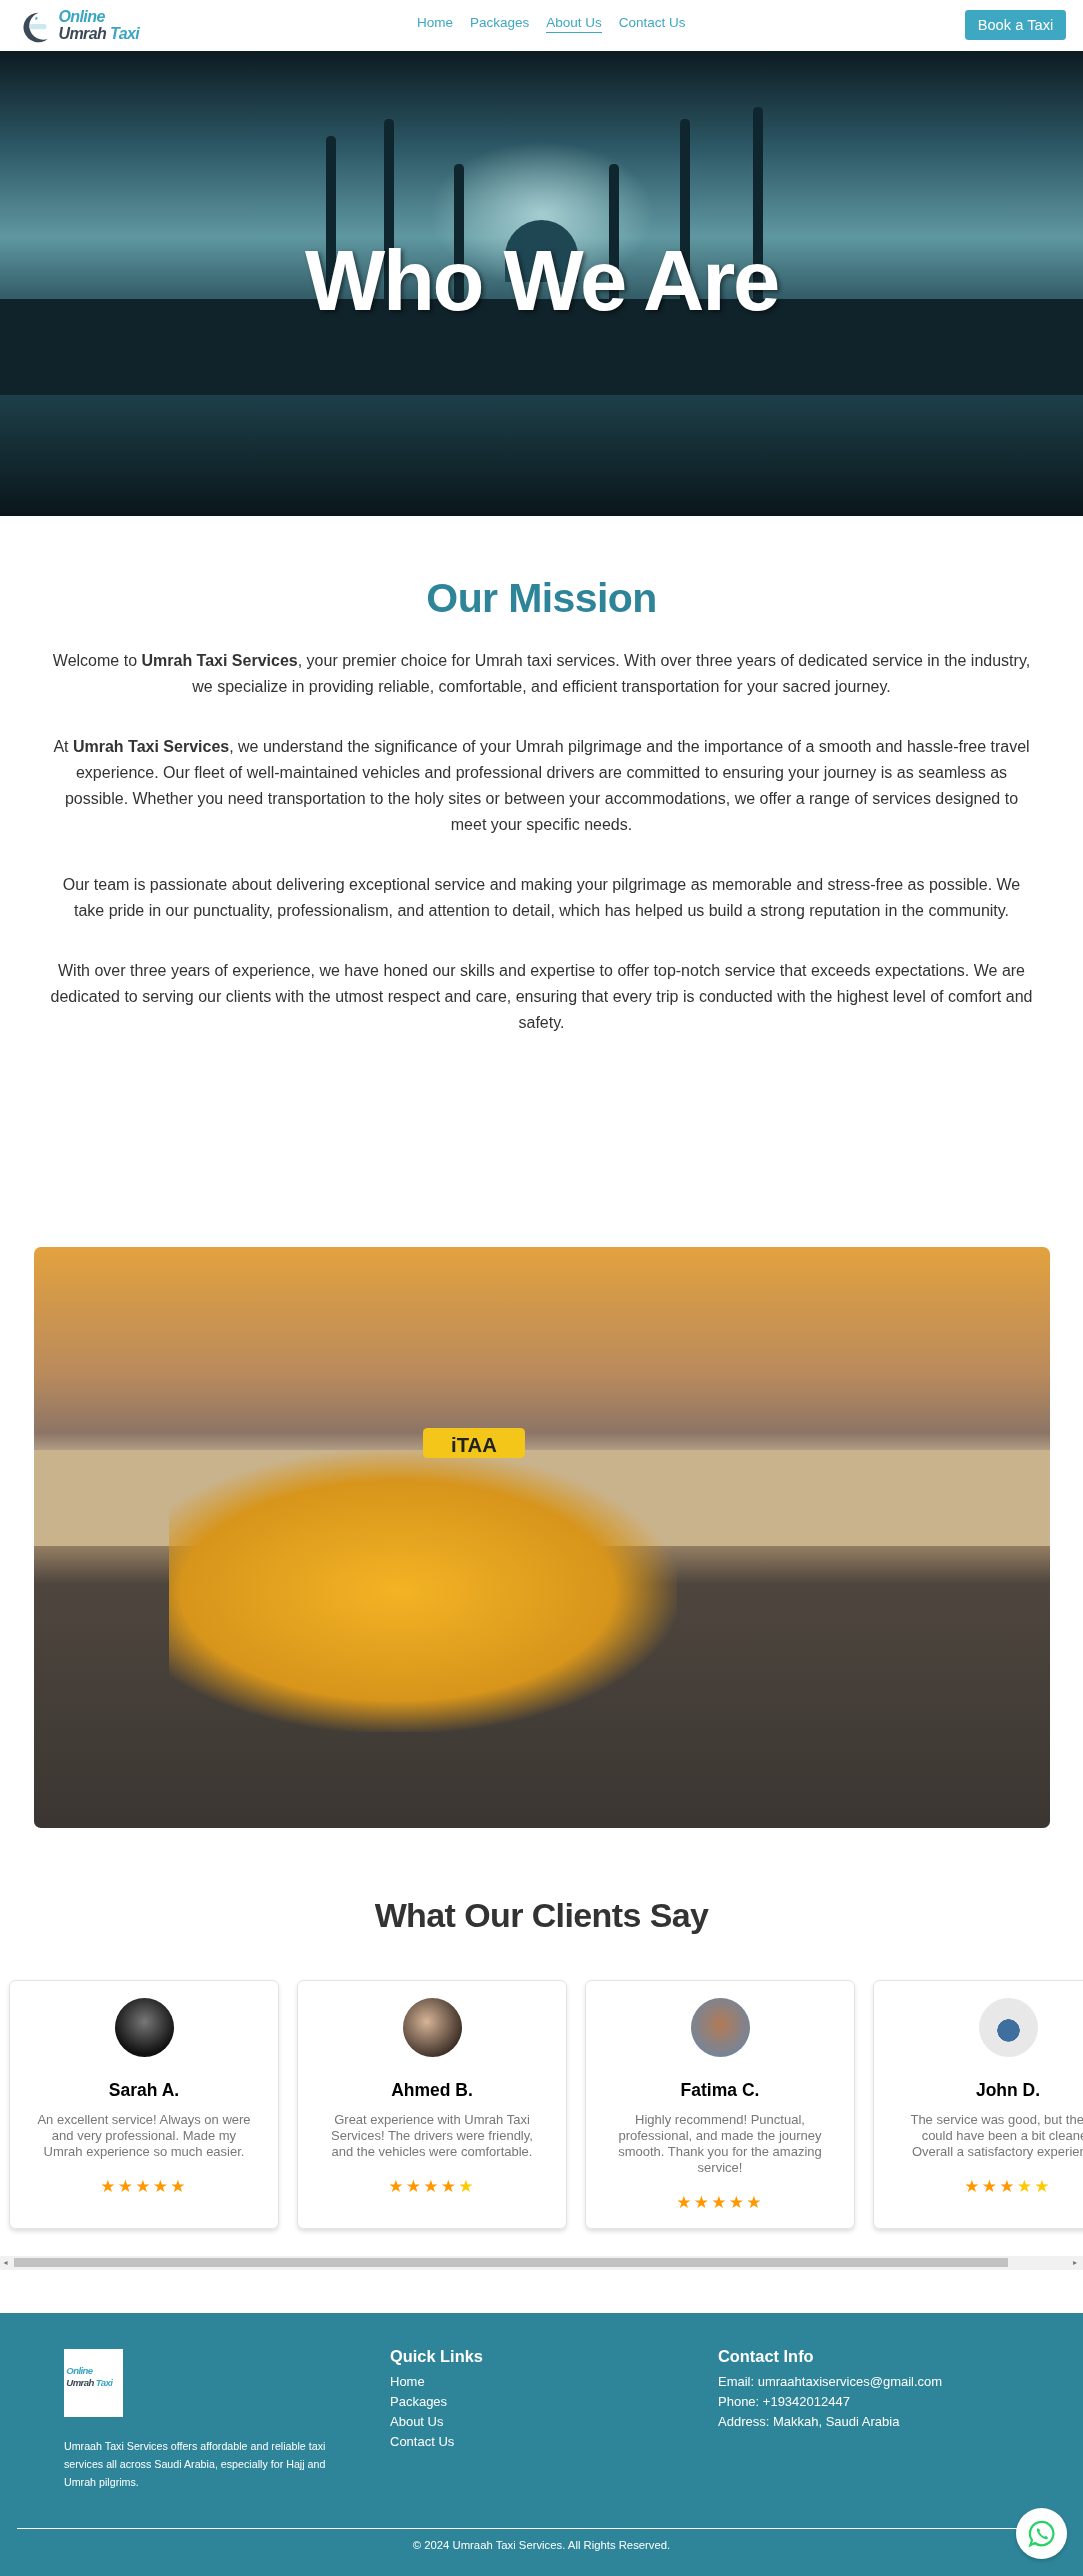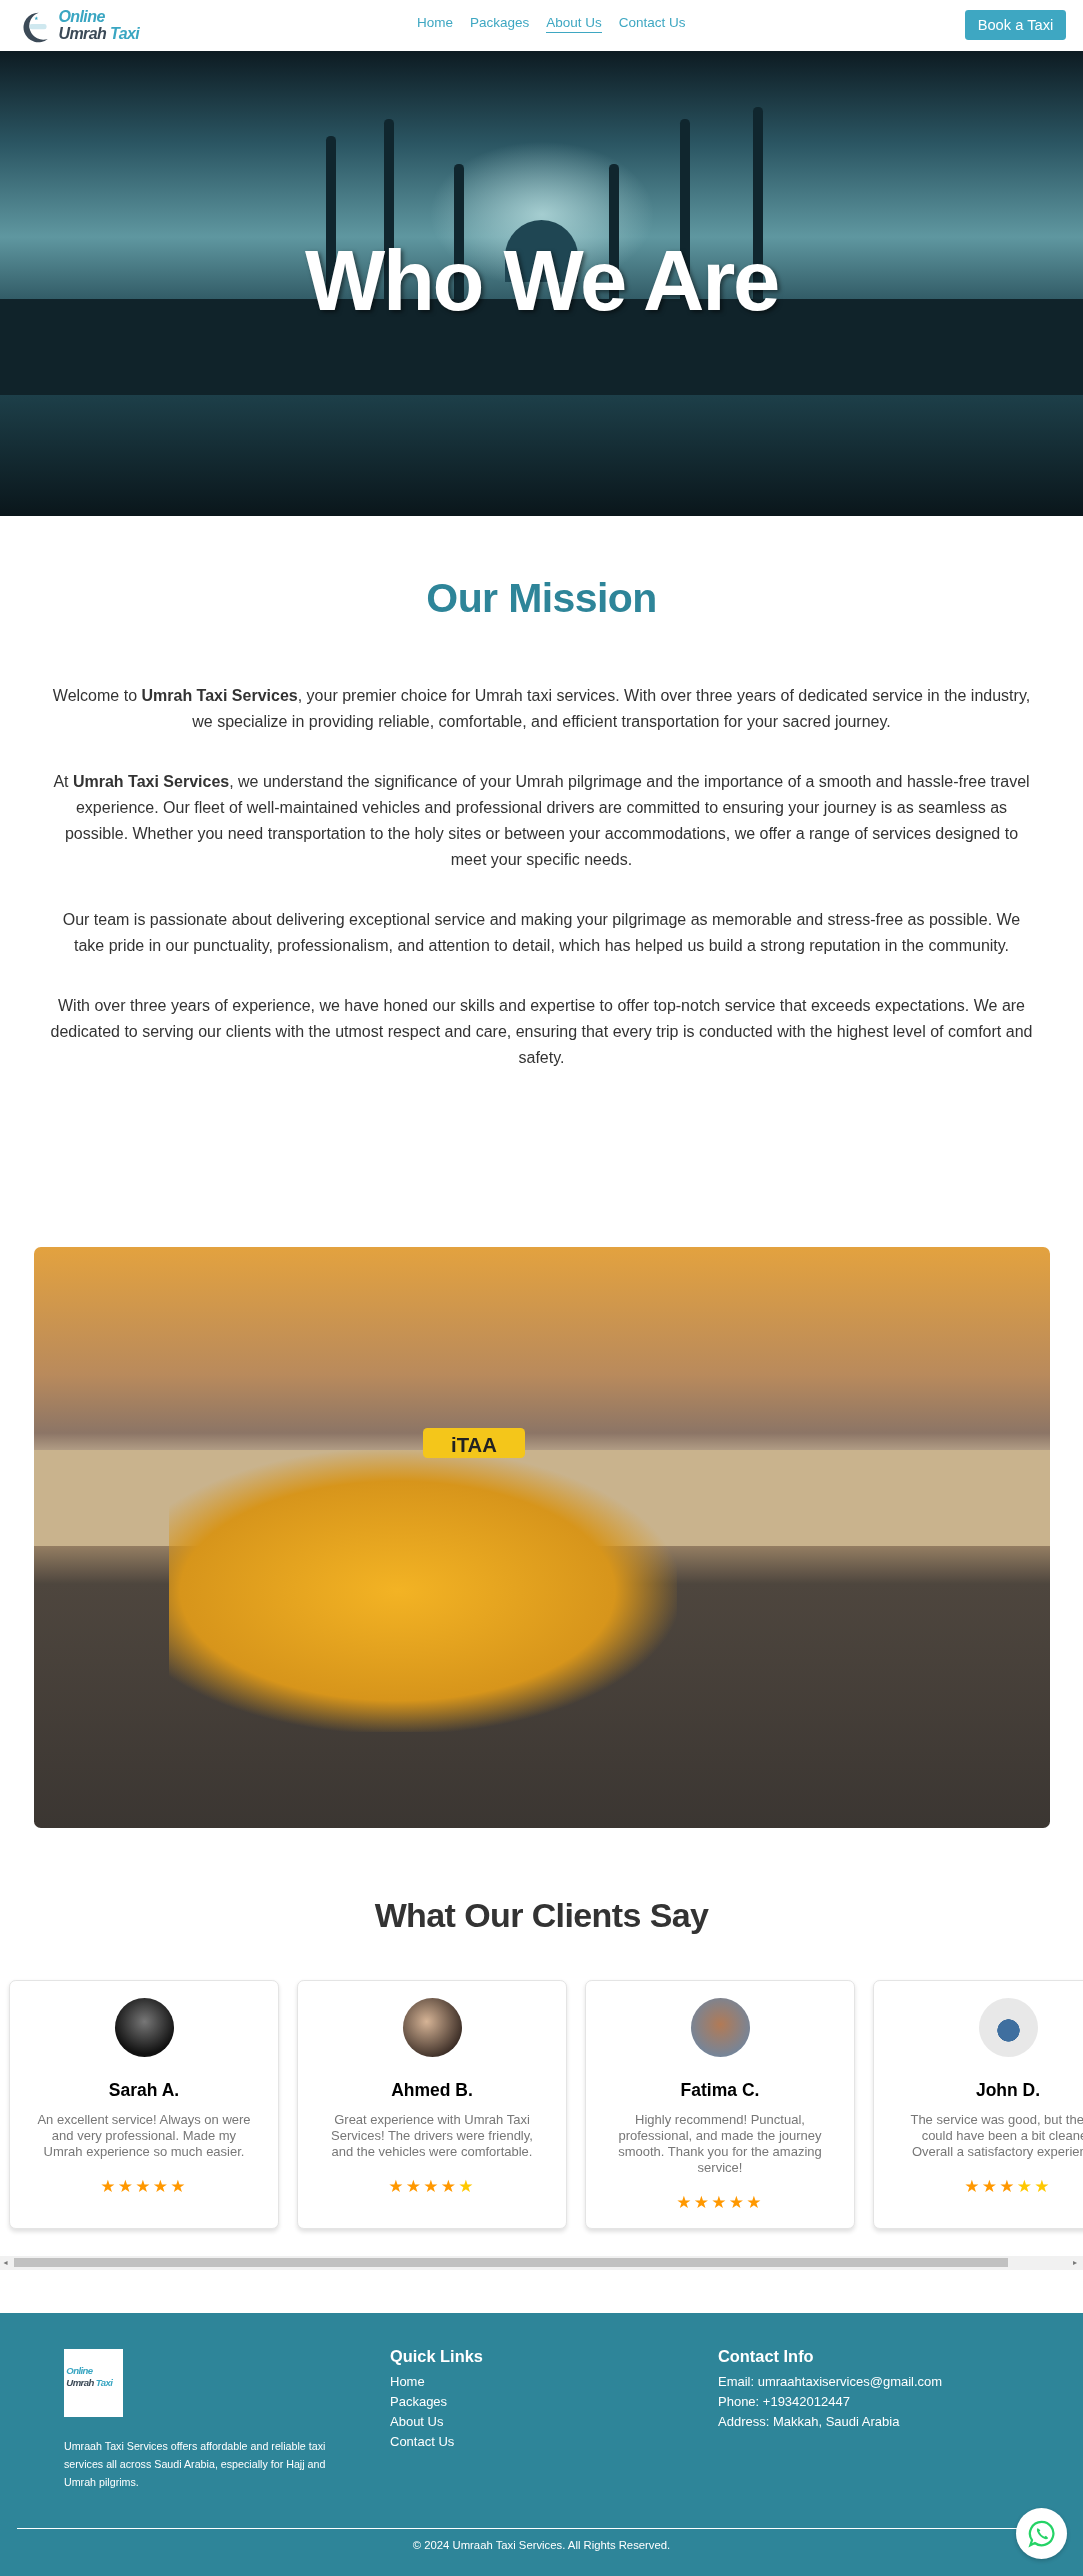--- a/index.html
+++ b/index.html
@@ -26,21 +26,21 @@
   .dome { position: absolute; left: 505px; top: 169px; width: 73px; height: 62px; background: #1f4653; border-radius: 37px 37px 0 0; }
   .minaret { position: absolute; width: 10.2px; background: #10262e; border-radius: 4.5px 4.5px 0 0; }
   .skyline { position: absolute; left: 0; top: 248px; width: 1083px; height: 96px; background: #10232a; }
   .water { position: absolute; left: 0; top: 344px; width: 1083px; height: 121px; background: linear-gradient(180deg,#1d3f49,#0a161b); }
   .hero-title { position: absolute; left: 0; top: 181px; width: 1083px; text-align: center; color: #fff; font-weight: bold; font-size: 85px; letter-spacing: -2.3px; text-shadow: 2.3px 2.3px 4.5px rgba(0,0,0,0.5); }
 
   
   .mission { position: absolute; top: 575px; left: 0; width: 1083px; }
   .mission h2 { text-align: center; color: #2e8599; font-size: 41px; font-weight: bold; letter-spacing: -0.6px; }
   .mission p { width: 982px; margin: 0 auto; text-align: center; font-size: 16px; line-height: 26px; color: #333; }
-  .mission .p1 { margin-top: 61px; }
+  .mission .p1 { margin-top: 26px; }
   .mission .gap { margin-top: 34px; }
 
   
   .taxi-img { position: absolute; left: 34px; top: 1247px; width: 1016px; height: 581px; border-radius: 6.8px; overflow: hidden;
     background: linear-gradient(180deg, #e3a23f 0%, #b98a5c 22%, #8c7566 32%, #d6c4a4 38%, #a48a6a 50%, #4e463e 58%, #3b3632 100%); }
   .taxi-img .arcade { position: absolute; left: 0; top: 203px; width: 1016px; height: 96px; background: #c9b38d; }
   .taxi-img .car { position: absolute; left: 135px; top: 203px; width: 508px; height: 282px; background: radial-gradient(ellipse at 45% 50%, #f3b324 0%, #d7951b 55%, rgba(0,0,0,0) 72%); }
   .taxi-img .sign { position: absolute; left: 389px; top: 181px; width: 102px; height: 30px; background: #f4c61a; border-radius: 4.5px; text-align: center; font-weight: bold; font-size: 20.3px; line-height: 34px; color: #222; }
 
   

